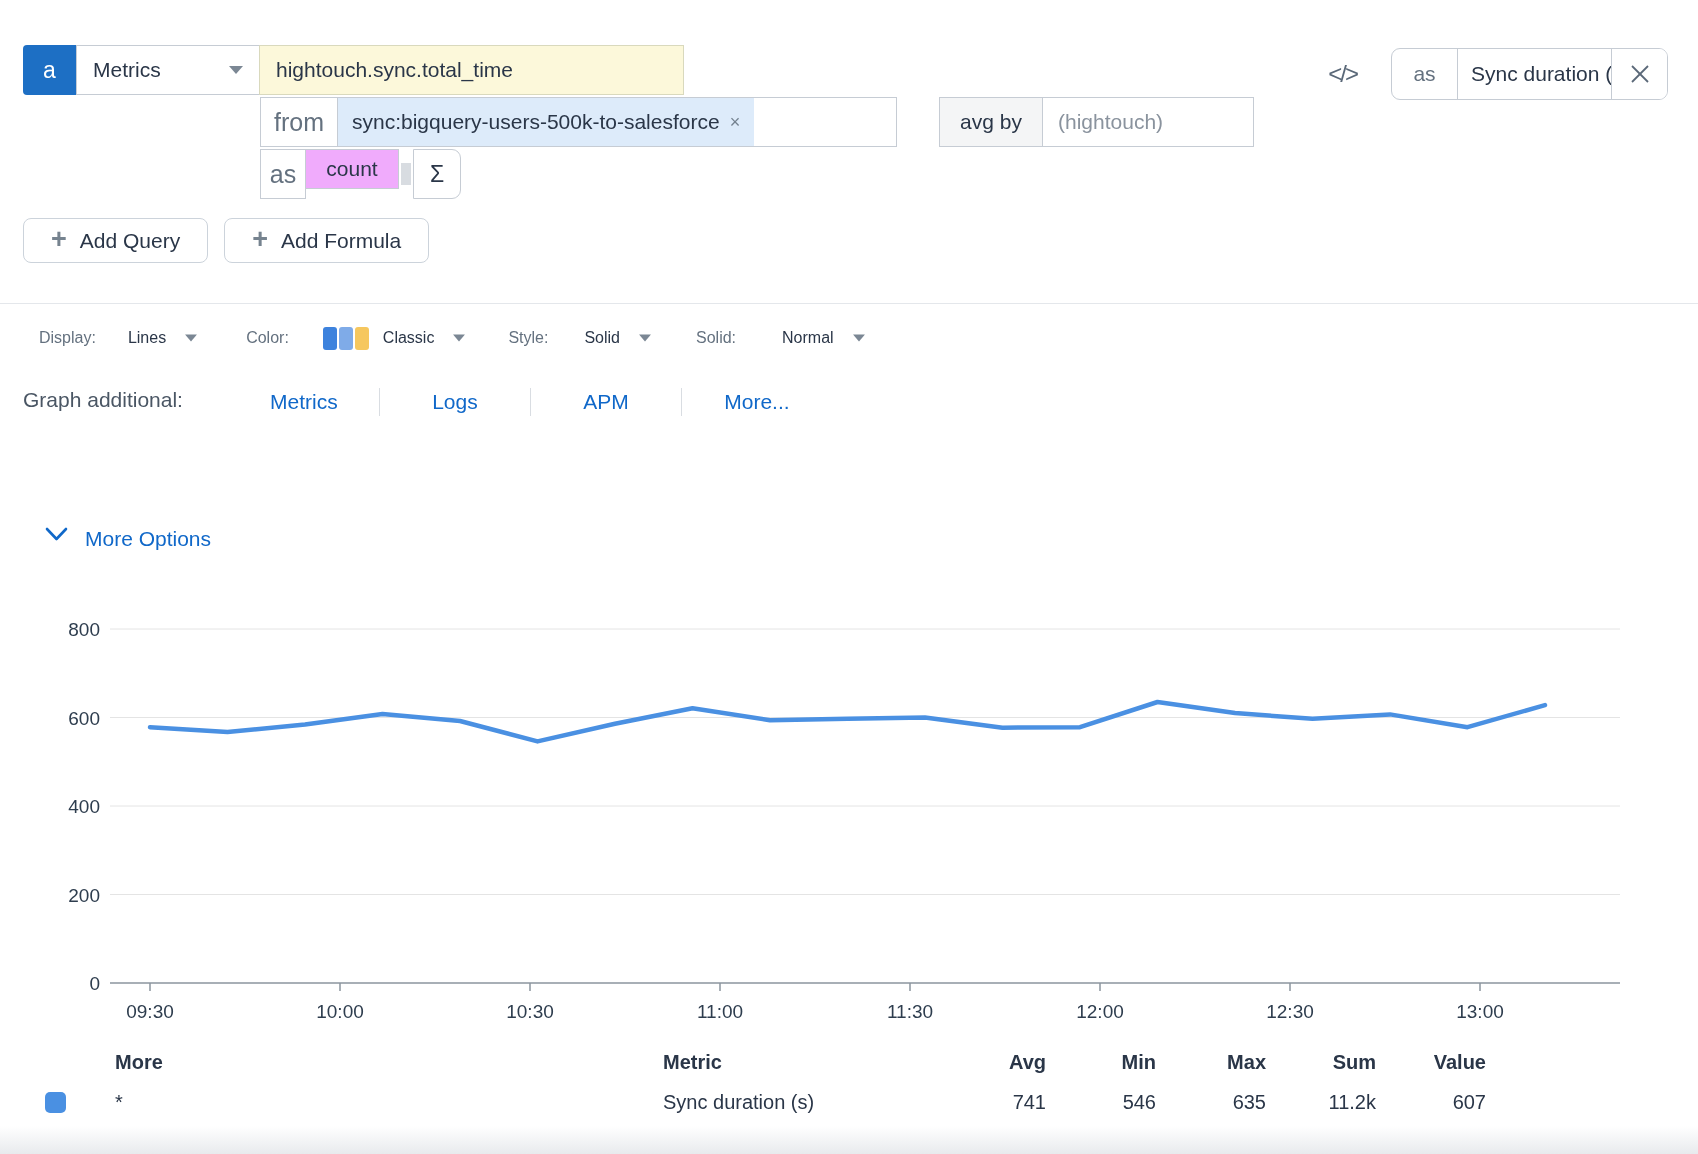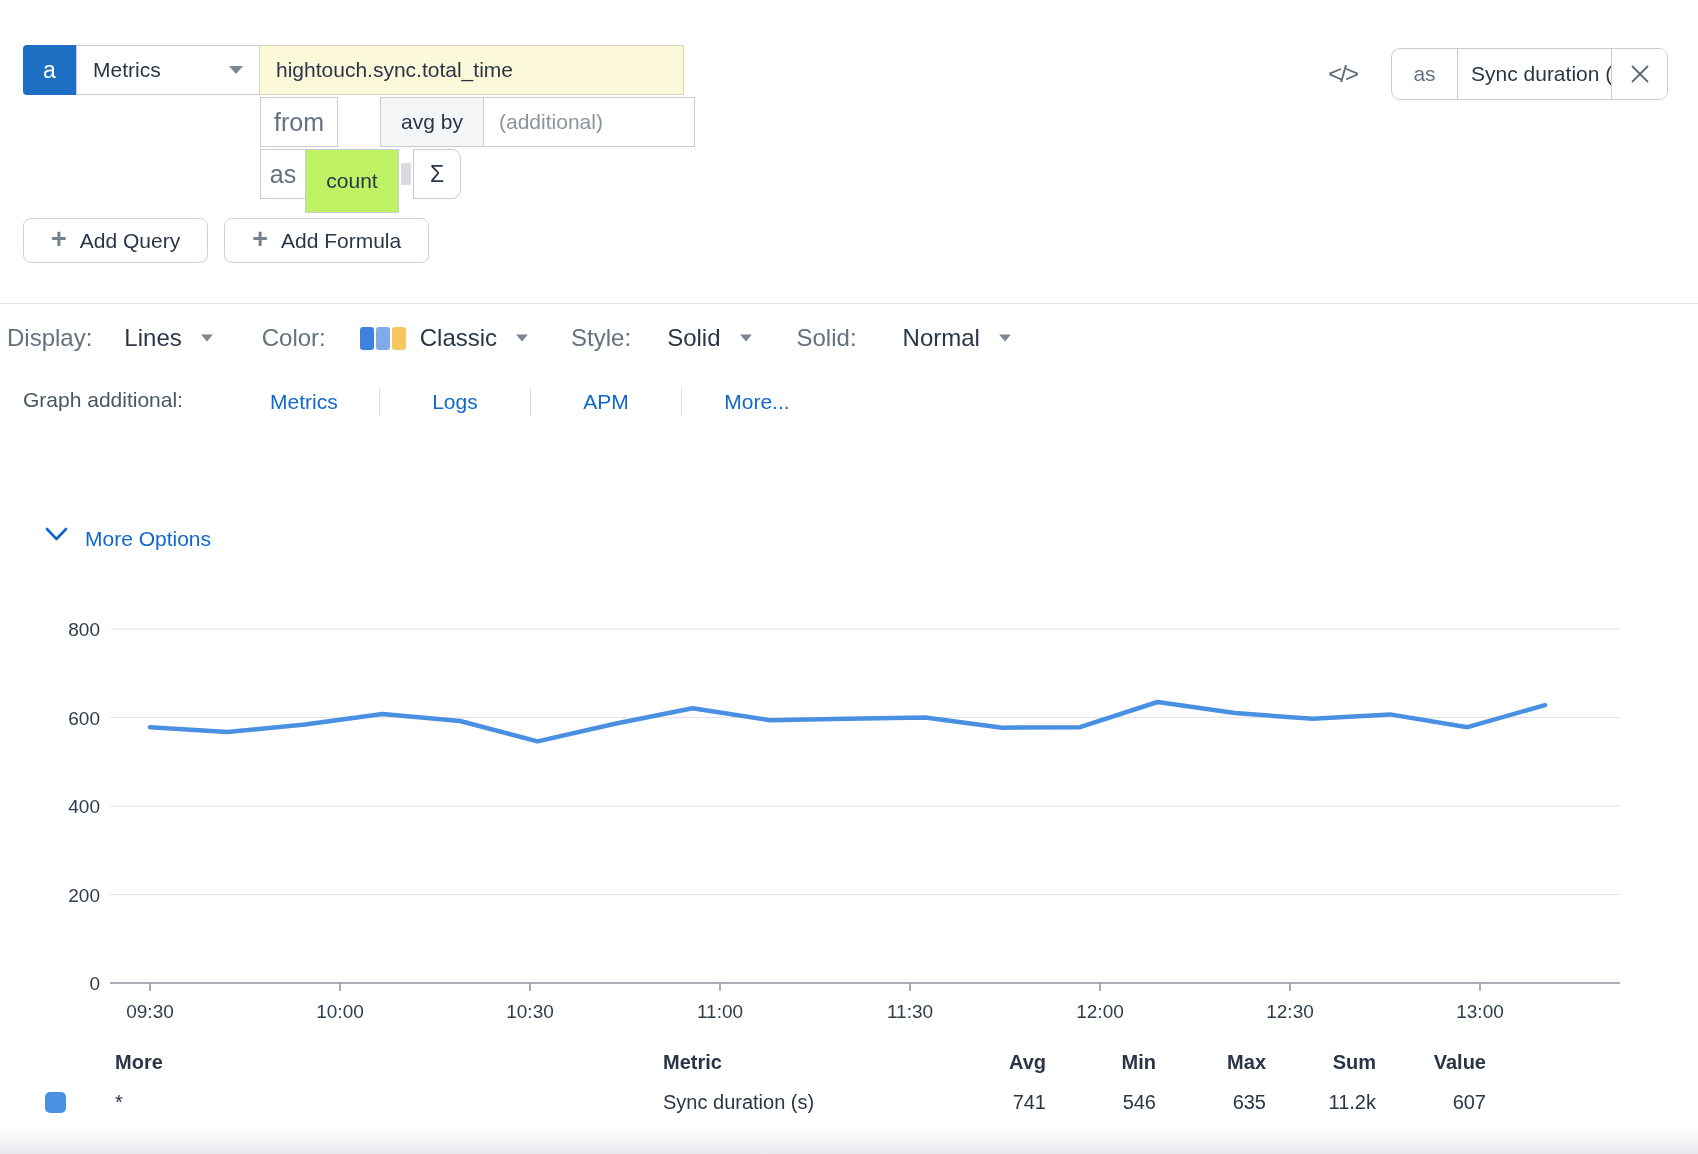--- a/index.html
+++ b/index.html
@@ -53,37 +53,37 @@
   .filter-tag{background:var(--tag-bg);display:flex;align-items:center;gap:10px;
     padding:0 14px;font-size:21px;white-space:nowrap;}
   .tag-x{color:#74818f;font-size:18px;}
   .avgby-box{margin-left:42px;width:104px;height:50px;border:1px solid var(--border);
     background:#f4f5f6;display:flex;align-items:center;justify-content:center;font-size:21px;}
   .everything-input{margin-left:-1px;width:212px;height:50px;border:1px solid var(--border);
     background:#fff;display:flex;align-items:center;padding:0 15px;font-size:21px;color:#8a939e;}
 
   .row3{position:absolute;top:149px;left:260px;display:flex;height:50px;align-items:stretch;}
   .as-label{width:46px;height:50px;}
-  .count-box{width:94px;height:64px;margin-left:-1px;border:1px solid var(--border);
-    background:#bef264;display:flex;align-items:center;justify-content:center;font-size:21px;}
+  .count-box{width:94px;height:40px;margin-left:-1px;border:1px solid var(--border);
+    background:#f0abfc;display:flex;align-items:center;justify-content:center;font-size:21px;}
   .drag-handle{align-self:center;width:10px;height:22px;background:#d8dce1;margin:0 2px;}
   .sigma-btn{width:48px;height:50px;border:1px solid var(--border);border-radius:0 9px 9px 0;
     background:#fff;display:flex;align-items:center;justify-content:center;font-size:23px;}
 
   
   .actions{position:absolute;top:218px;left:23px;display:flex;gap:16px;}
   .action-btn{height:45px;border:1px solid #ccd3db;border-radius:8px;background:#fff;
     display:flex;align-items:center;gap:13px;padding:0 27px;font-size:21px;color:var(--text-dark);
     cursor:pointer;}
   .plus-icon{color:#76838f;font-size:27px;font-weight:700;line-height:1;margin-top:-3px;}
 
   .divider{position:absolute;top:303px;left:0;width:100%;height:1px;background:#e4e7eb;}
 
   
-  .display-row{position:absolute;top:317px;left:7px;height:42px;display:flex;align-items:center;font-size:24px;}
+  .display-row{position:absolute;top:317px;left:39px;height:42px;display:flex;align-items:center;font-size:16px;}
   .opt-label{color:var(--text-muted);}
   .opt-value{color:var(--text-dark);}
   .display-row .chev{margin-left:18px;transform:scale(.85);}
   .color-swatch{display:flex;gap:2px;margin-left:34px;}
   .color-swatch span{width:14px;height:23px;border-radius:3px;display:block;}
   .sw-1{background:var(--swatch-blue);}
   .sw-2{background:var(--swatch-light-blue);}
   .sw-3{background:var(--swatch-yellow);}
 
   
@@ -140,25 +140,31 @@
         <svg width="24" height="24" viewBox="0 0 24 24">
           <line x1="4" y1="4" x2="20" y2="20" stroke="#5a6878" stroke-width="1.8"></line>
           <line x1="20" y1="4" x2="4" y2="20" stroke="#5a6878" stroke-width="1.8"></line>
         </svg>
       </div>
     </div>
   </div>
 
   <div class="row2">
     <div class="box-label from-label">from</div>
+    <div class="filter-input">
+      <div class="filter-tag">
+        <span>sync:bigquery-users-500k-to-salesforce</span>
+        <span class="tag-x">×</span>
+      </div>
+    </div>
     <div class="avgby-box">
       <span>avg by</span>
     </div>
     <div class="everything-input">
-      <span>(additional)</span>
+      <span>(hightouch)</span>
     </div>
   </div>
 
   <div class="row3">
     <div class="box-label as-label">as</div>
     <div class="count-box">
       <span>count</span>
     </div>
     <div class="drag-handle"></div>
     <div class="sigma-btn">

